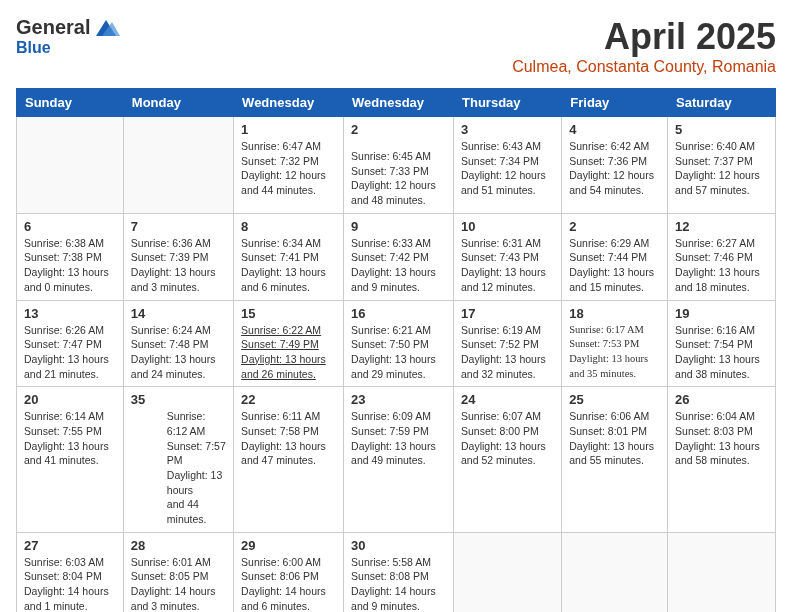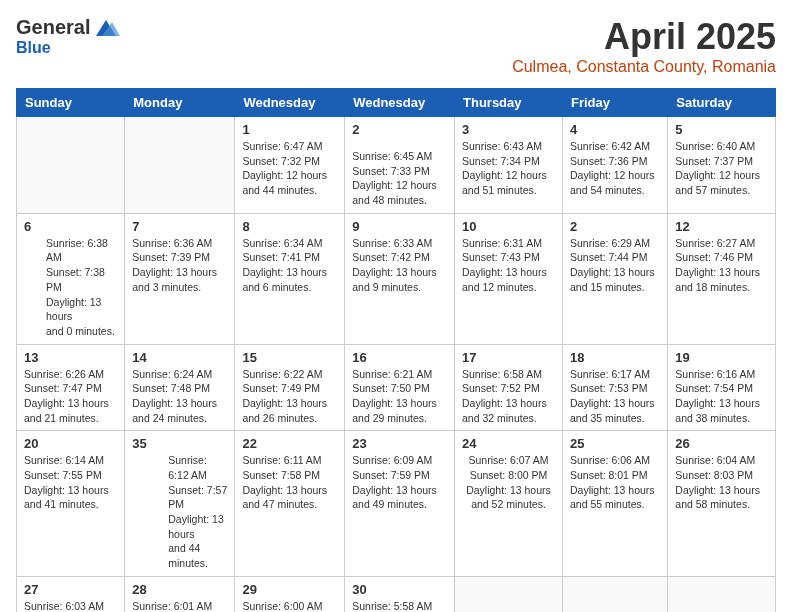--- a/index.html
+++ b/index.html
@@ -158,21 +158,21 @@
           <span class="day-number">5</span>
           <div class="day-info" style="white-space: pre-line;">Sunrise: 6:40 AM
 Sunset: 7:37 PM
 Daylight: 12 hours
 and 57 minutes.</div>
         </td>
       </tr>
       <tr>
         <td>
           <span class="day-number">6</span>
-          <div class="day-info" style="white-space: pre-line; margin-left: 22px;">Sunrise: 6:38 AM
+          <div class="day-info" style="white-space: pre-line;">Sunrise: 6:38 AM
 Sunset: 7:38 PM
 Daylight: 13 hours
 and 0 minutes.</div>
         </td>
         <td>
           <span class="day-number">7</span>
           <div class="day-info" style="white-space: pre-line;">Sunrise: 6:36 AM
 Sunset: 7:39 PM
 Daylight: 13 hours
 and 3 minutes.</div>
@@ -223,42 +223,42 @@
         </td>
         <td>
           <span class="day-number">14</span>
           <div class="day-info" style="white-space: pre-line;">Sunrise: 6:24 AM
 Sunset: 7:48 PM
 Daylight: 13 hours
 and 24 minutes.</div>
         </td>
         <td>
           <span class="day-number">15</span>
-          <div class="day-info" style="white-space: pre-line;">Sunrise: 6:22 AM
+          <div class="day-info" style="white-space: pre-line; text-decoration: underline;">Sunrise: 6:22 AM
 Sunset: 7:49 PM
 Daylight: 13 hours
 and 26 minutes.</div>
         </td>
         <td>
           <span class="day-number">16</span>
           <div class="day-info" style="white-space: pre-line;">Sunrise: 6:21 AM
 Sunset: 7:50 PM
 Daylight: 13 hours
 and 29 minutes.</div>
         </td>
         <td>
           <span class="day-number">17</span>
-          <div class="day-info" style="white-space: pre-line;">Sunrise: 6:58 AM
+          <div class="day-info" style="white-space: pre-line;">Sunrise: 6:19 AM
 Sunset: 7:52 PM
 Daylight: 13 hours
 and 32 minutes.</div>
         </td>
         <td>
           <span class="day-number">18</span>
-          <div class="day-info" style="white-space: pre-line;">Sunrise: 6:17 AM
+          <div class="day-info" style="white-space: pre-line; font-family: Liberation Serif, serif;">Sunrise: 6:17 AM
 Sunset: 7:53 PM
 Daylight: 13 hours
 and 35 minutes.</div>
         </td>
         <td>
           <span class="day-number">19</span>
           <div class="day-info" style="white-space: pre-line;">Sunrise: 6:16 AM
 Sunset: 7:54 PM
 Daylight: 13 hours
 and 38 minutes.</div>
@@ -288,21 +288,21 @@
         </td>
         <td>
           <span class="day-number">23</span>
           <div class="day-info" style="white-space: pre-line;">Sunrise: 6:09 AM
 Sunset: 7:59 PM
 Daylight: 13 hours
 and 49 minutes.</div>
         </td>
         <td>
           <span class="day-number">24</span>
-          <div class="day-info" style="white-space: pre-line; text-align: center;">Sunrise: 6:07 AM
+          <div class="day-info" style="white-space: pre-line;">Sunrise: 6:07 AM
 Sunset: 8:00 PM
 Daylight: 13 hours
 and 52 minutes.</div>
         </td>
         <td>
           <span class="day-number">25</span>
           <div class="day-info" style="white-space: pre-line;">Sunrise: 6:06 AM
 Sunset: 8:01 PM
 Daylight: 13 hours
 and 55 minutes.</div>

